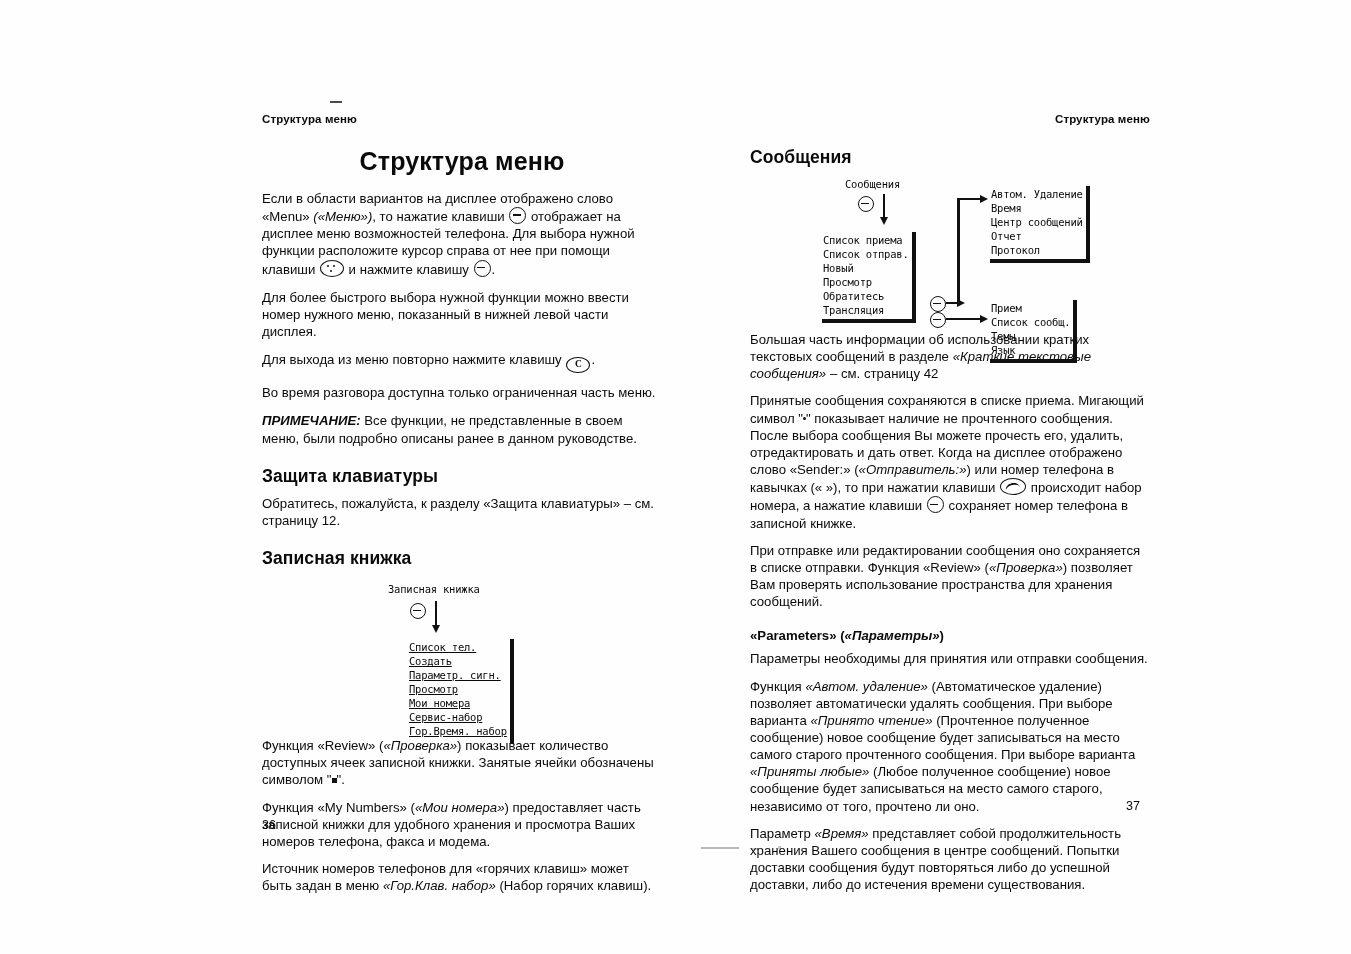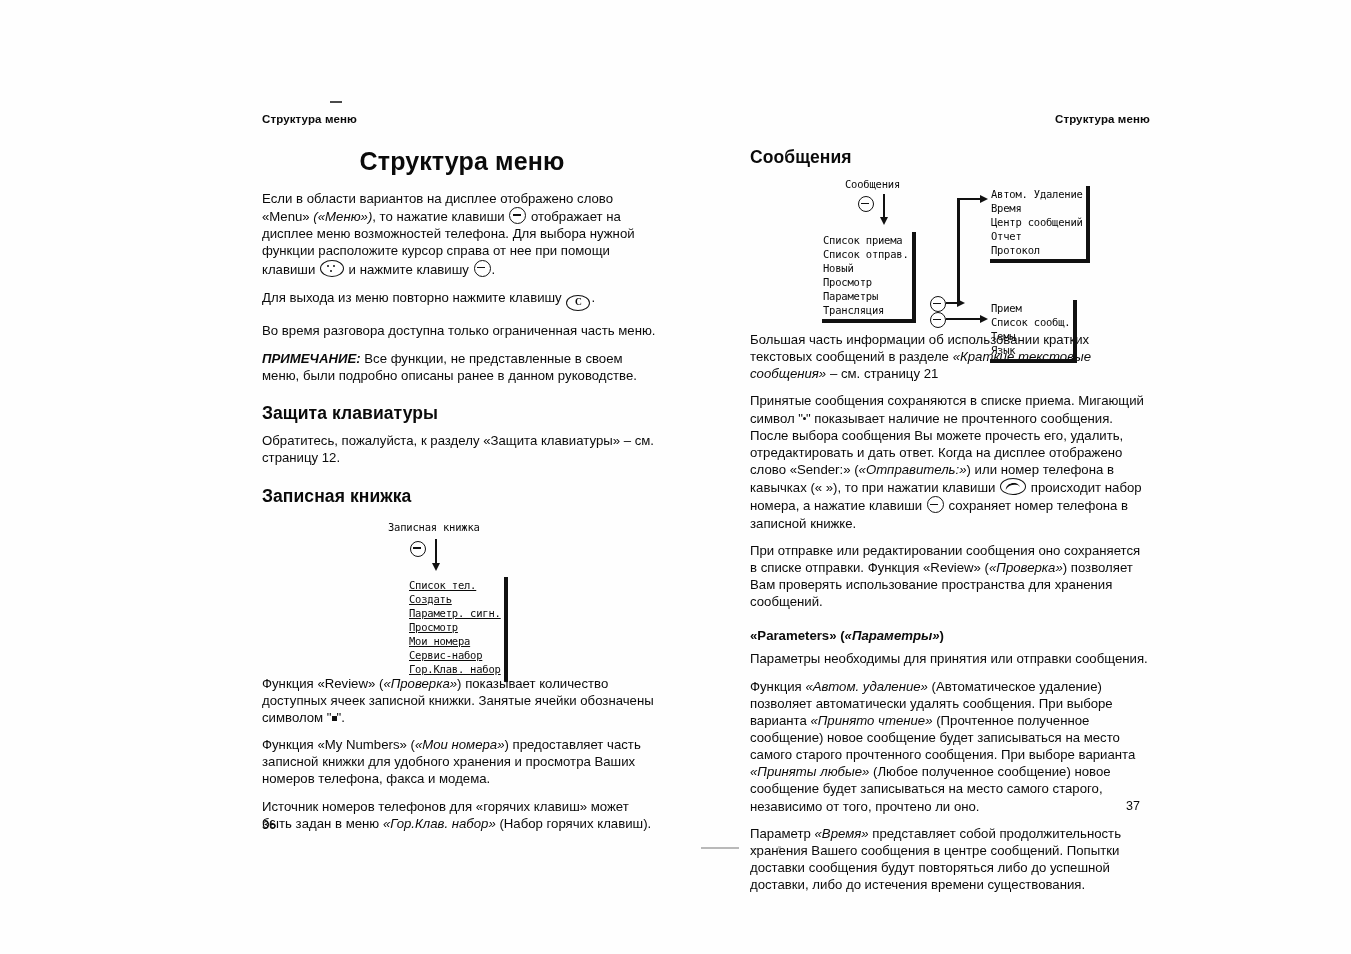--- a/index.html
+++ b/index.html
@@ -278,20 +278,21 @@
     <p>
       <span>Если в области вариантов на дисплее отображено слово «Menu»</span>
       <i>(«Меню»)</i><span>, то нажатие клавиши</span>
       <span class="key key-select"></span>
       <span>отображает на дисплее меню возможностей телефона. Для выбора нужной функции расположите курсор справа от нее при помощи клавиши</span>
       <span class="key key-nav"></span>
       <span>и нажмите клавишу</span>
       <span class="key key-select"></span><span>.</span>
     </p>
 
+    <p>Для более быстрого выбора нужной функции можно ввести номер нужного меню, показанный в нижней левой части дисплея.</p>
 
     <p>
       <span>Для выхода из меню повторно нажмите клавишу</span>
       <span class="key key-clear">C</span><span>.</span>
     </p>
 
     <p>Во время разговора доступна только ограниченная часть меню.</p>
 
     <p>
       <b><i>ПРИМЕЧАНИЕ:</i></b>
@@ -309,21 +310,21 @@
       <div class="arrow-down" style="left:173px; top:24px; height:25px;"></div>
 
       <div class="shadow-box" style="position:absolute; left:146px; top:62px;text-decoration:underline;">
         <div class="dg-list">
           <span>Список тел.</span>
           <span>Создать</span>
           <span>Параметр. сигн.</span>
           <span>Просмотр</span>
           <span>Мои номера</span>
           <span>Сервис-набор</span>
-          <span>Гор.Клав. набор</span>
+          <span>Гор.Время. набор</span>
         </div>
       </div>
     </div>
 
 
     <p class="tight">
       <span>Функция «Review» (</span><i>«Проверка»</i><span>) показывает количество доступных ячеек записной книжки. Занятые ячейки обозначены символом "</span><span class="sq"></span><span>".</span>
     </p>
 
     <p class="tight">
@@ -347,21 +348,21 @@
       <div class="dg-caption" style="position:absolute; left:95px; top:2px;">Сообщения</div>
       <div class="key-node" style="left:108px; top:20px;"></div>
       <div class="arrow-down" style="left:133px; top:18px; height:24px;"></div>
 
       <div class="shadow-box with-base" style="position:absolute; left:72px; top:56px;">
         <div class="dg-list">
           <span>Список приема</span>
           <span>Список отправ.</span>
           <span>Новый</span>
           <span>Просмотр</span>
-          <span>Параметры</span>
+          <span>Обратитесь</span>
           <span>Трансляция</span>
         </div>
       </div>
 
       <div class="key-node" style="left:180px; top:120px;"></div>
       <div class="key-node" style="left:180px; top:136px;"></div>
 
       <div class="vline" style="left:207px; top:23px; height:104px;"></div>
       <div class="arrow-right" style="left:196px; top:126px; width:12px;"></div>
       <div class="arrow-right" style="left:207px; top:22px; width:24px;"></div>
@@ -383,21 +384,21 @@
           <span>Список сообщ.</span>
           <span>Темы</span>
           <span>Язык</span>
         </div>
       </div>
     </div>
 
     <p class="tight">
       <span>Большая часть информации об использовании кратких текстовых сообщений в разделе</span>
       <i>«Краткие текстовые сообщения»</i>
-      <span>– см. страницу 21</span>
+      <span>– см. страницу 42</span>
     </p>
 
     <p class="tight">
       <span>Принятые сообщения сохраняются в списке приема. Мигающий символ "</span><span class="dotsym"></span><span>" показывает наличие не прочтенного сообщения. После выбора сообщения Вы можете прочесть его, удалить, отредактировать и дать ответ. Когда на дисплее отображено слово «Sender:» (</span><i>«Отправитель:»</i><span>) или номер телефона в кавычках (« »), то при нажатии клавиши</span>
       <span class="key key-send"></span>
       <span>происходит набор номера, а нажатие клавиши</span>
       <span class="key key-select"></span>
       <span>сохраняет номер телефона в записной книжке.</span>
     </p>
 

